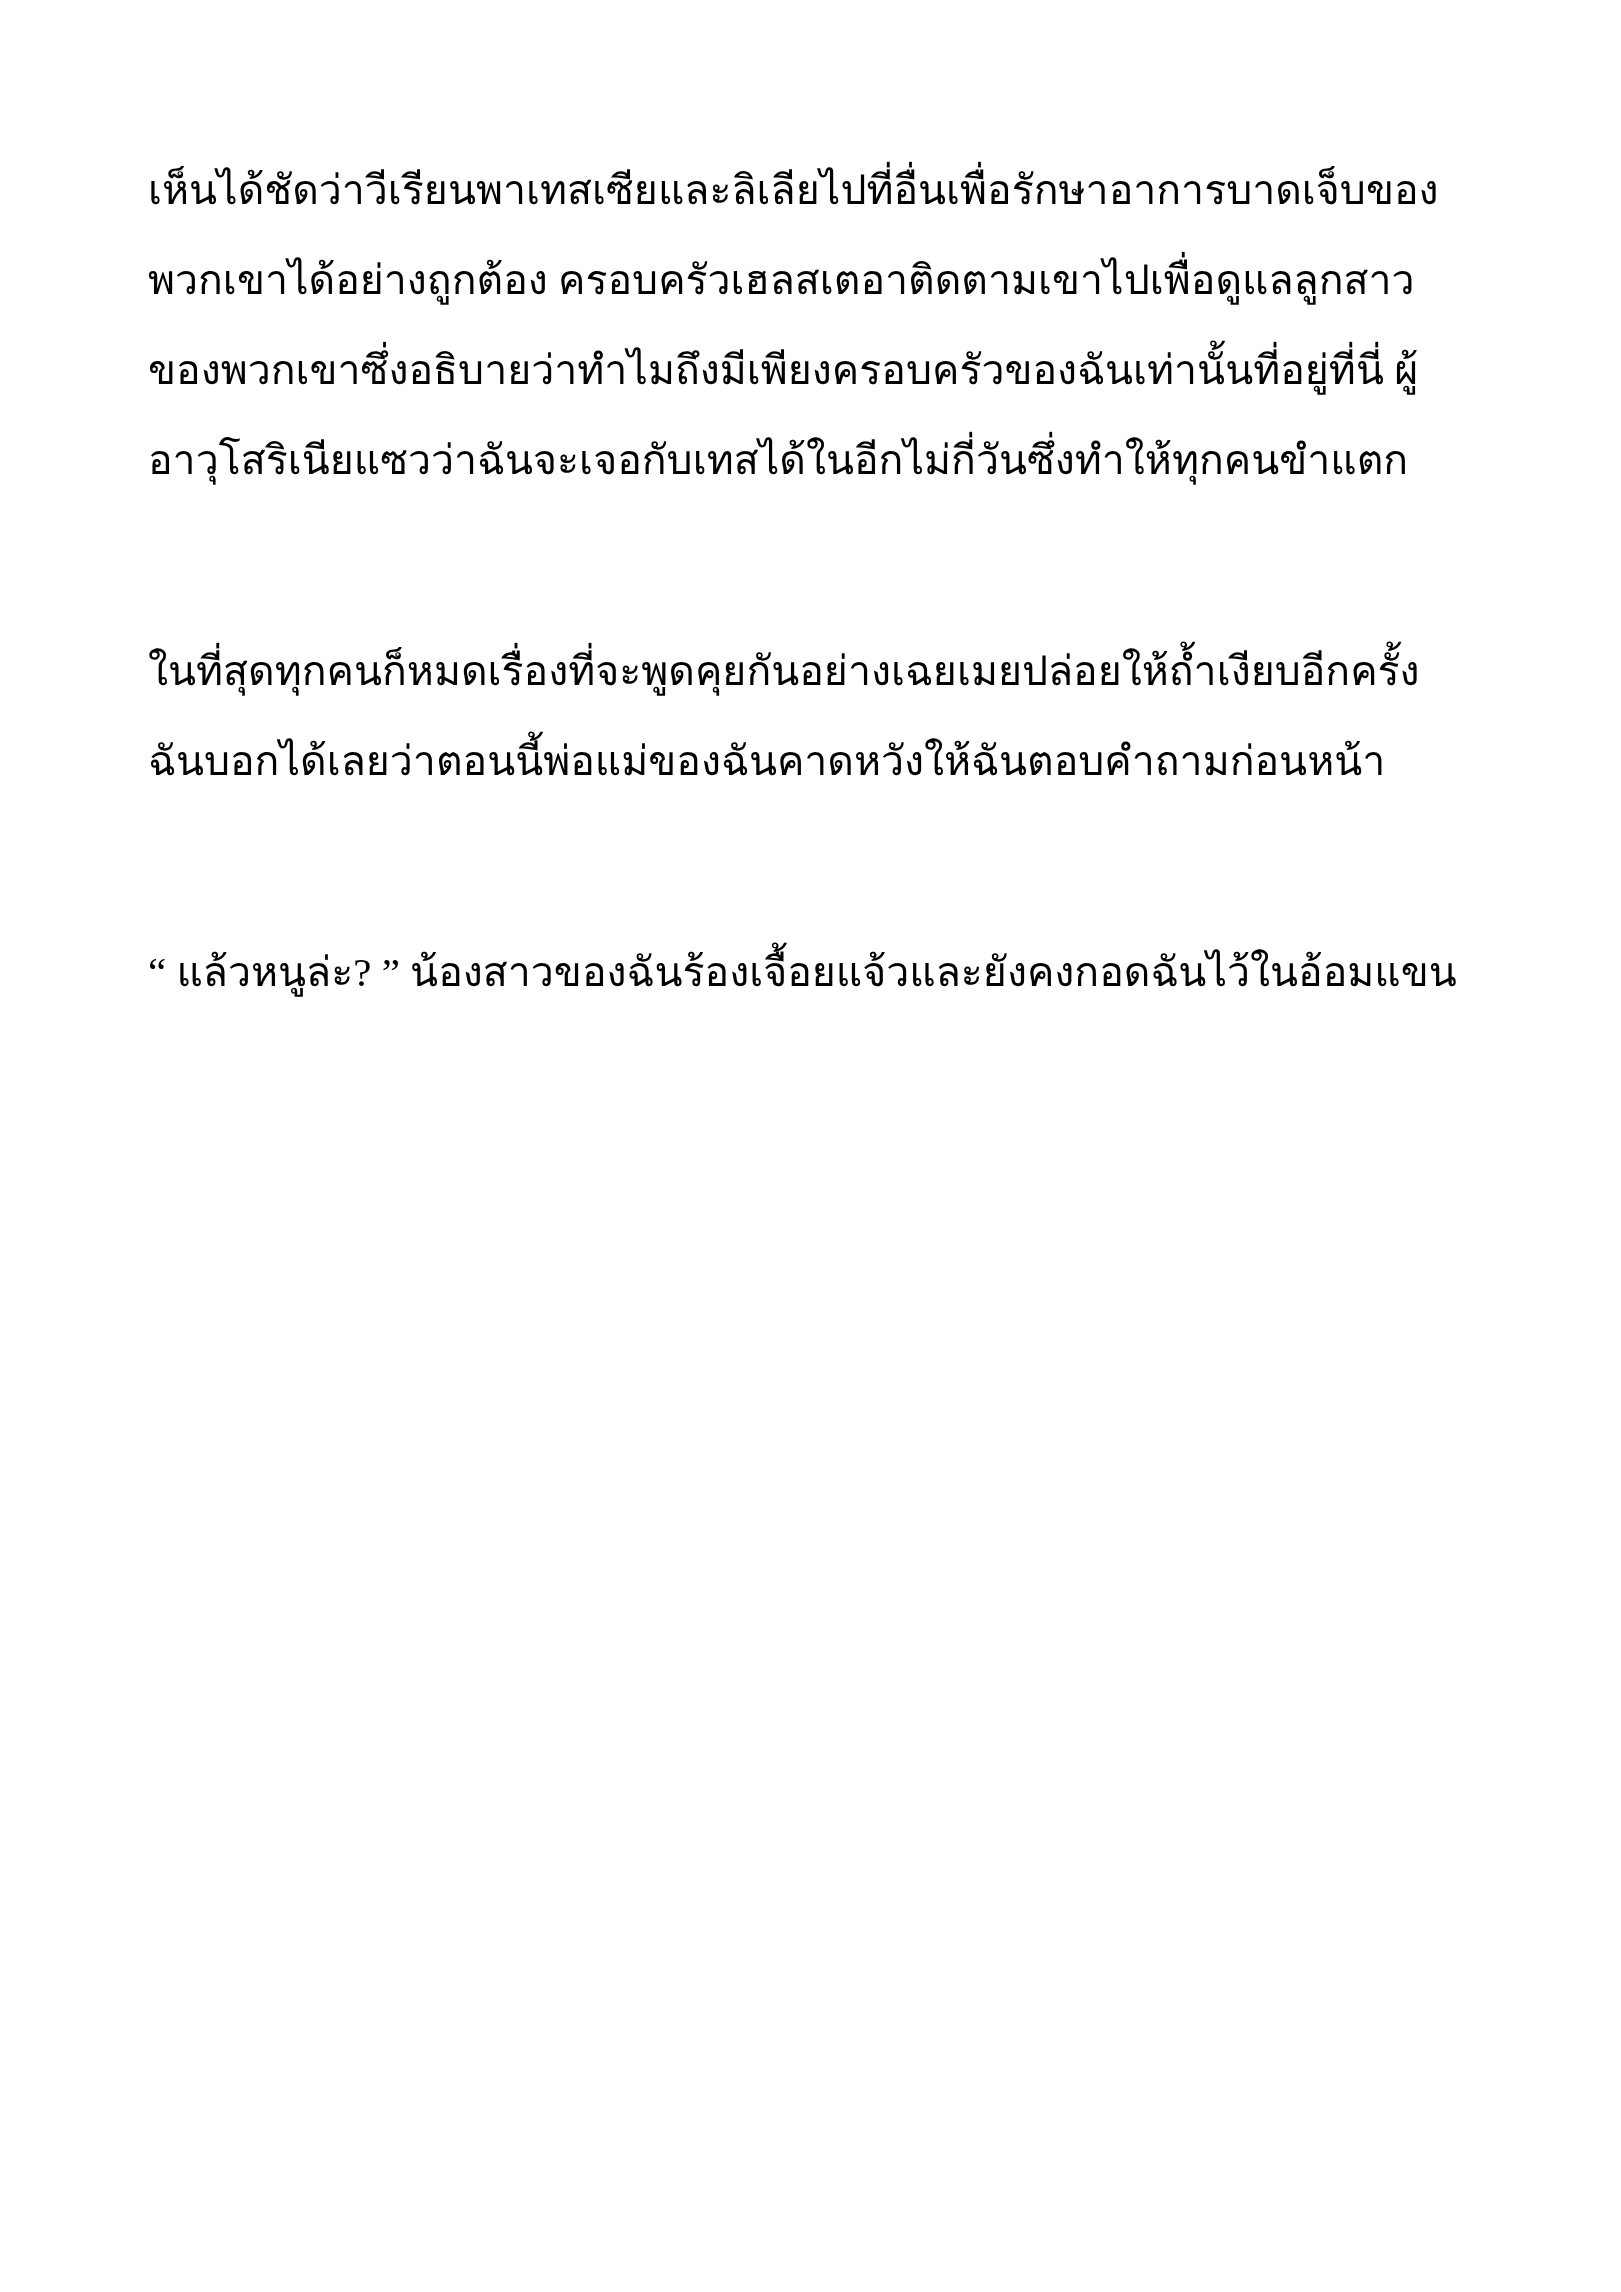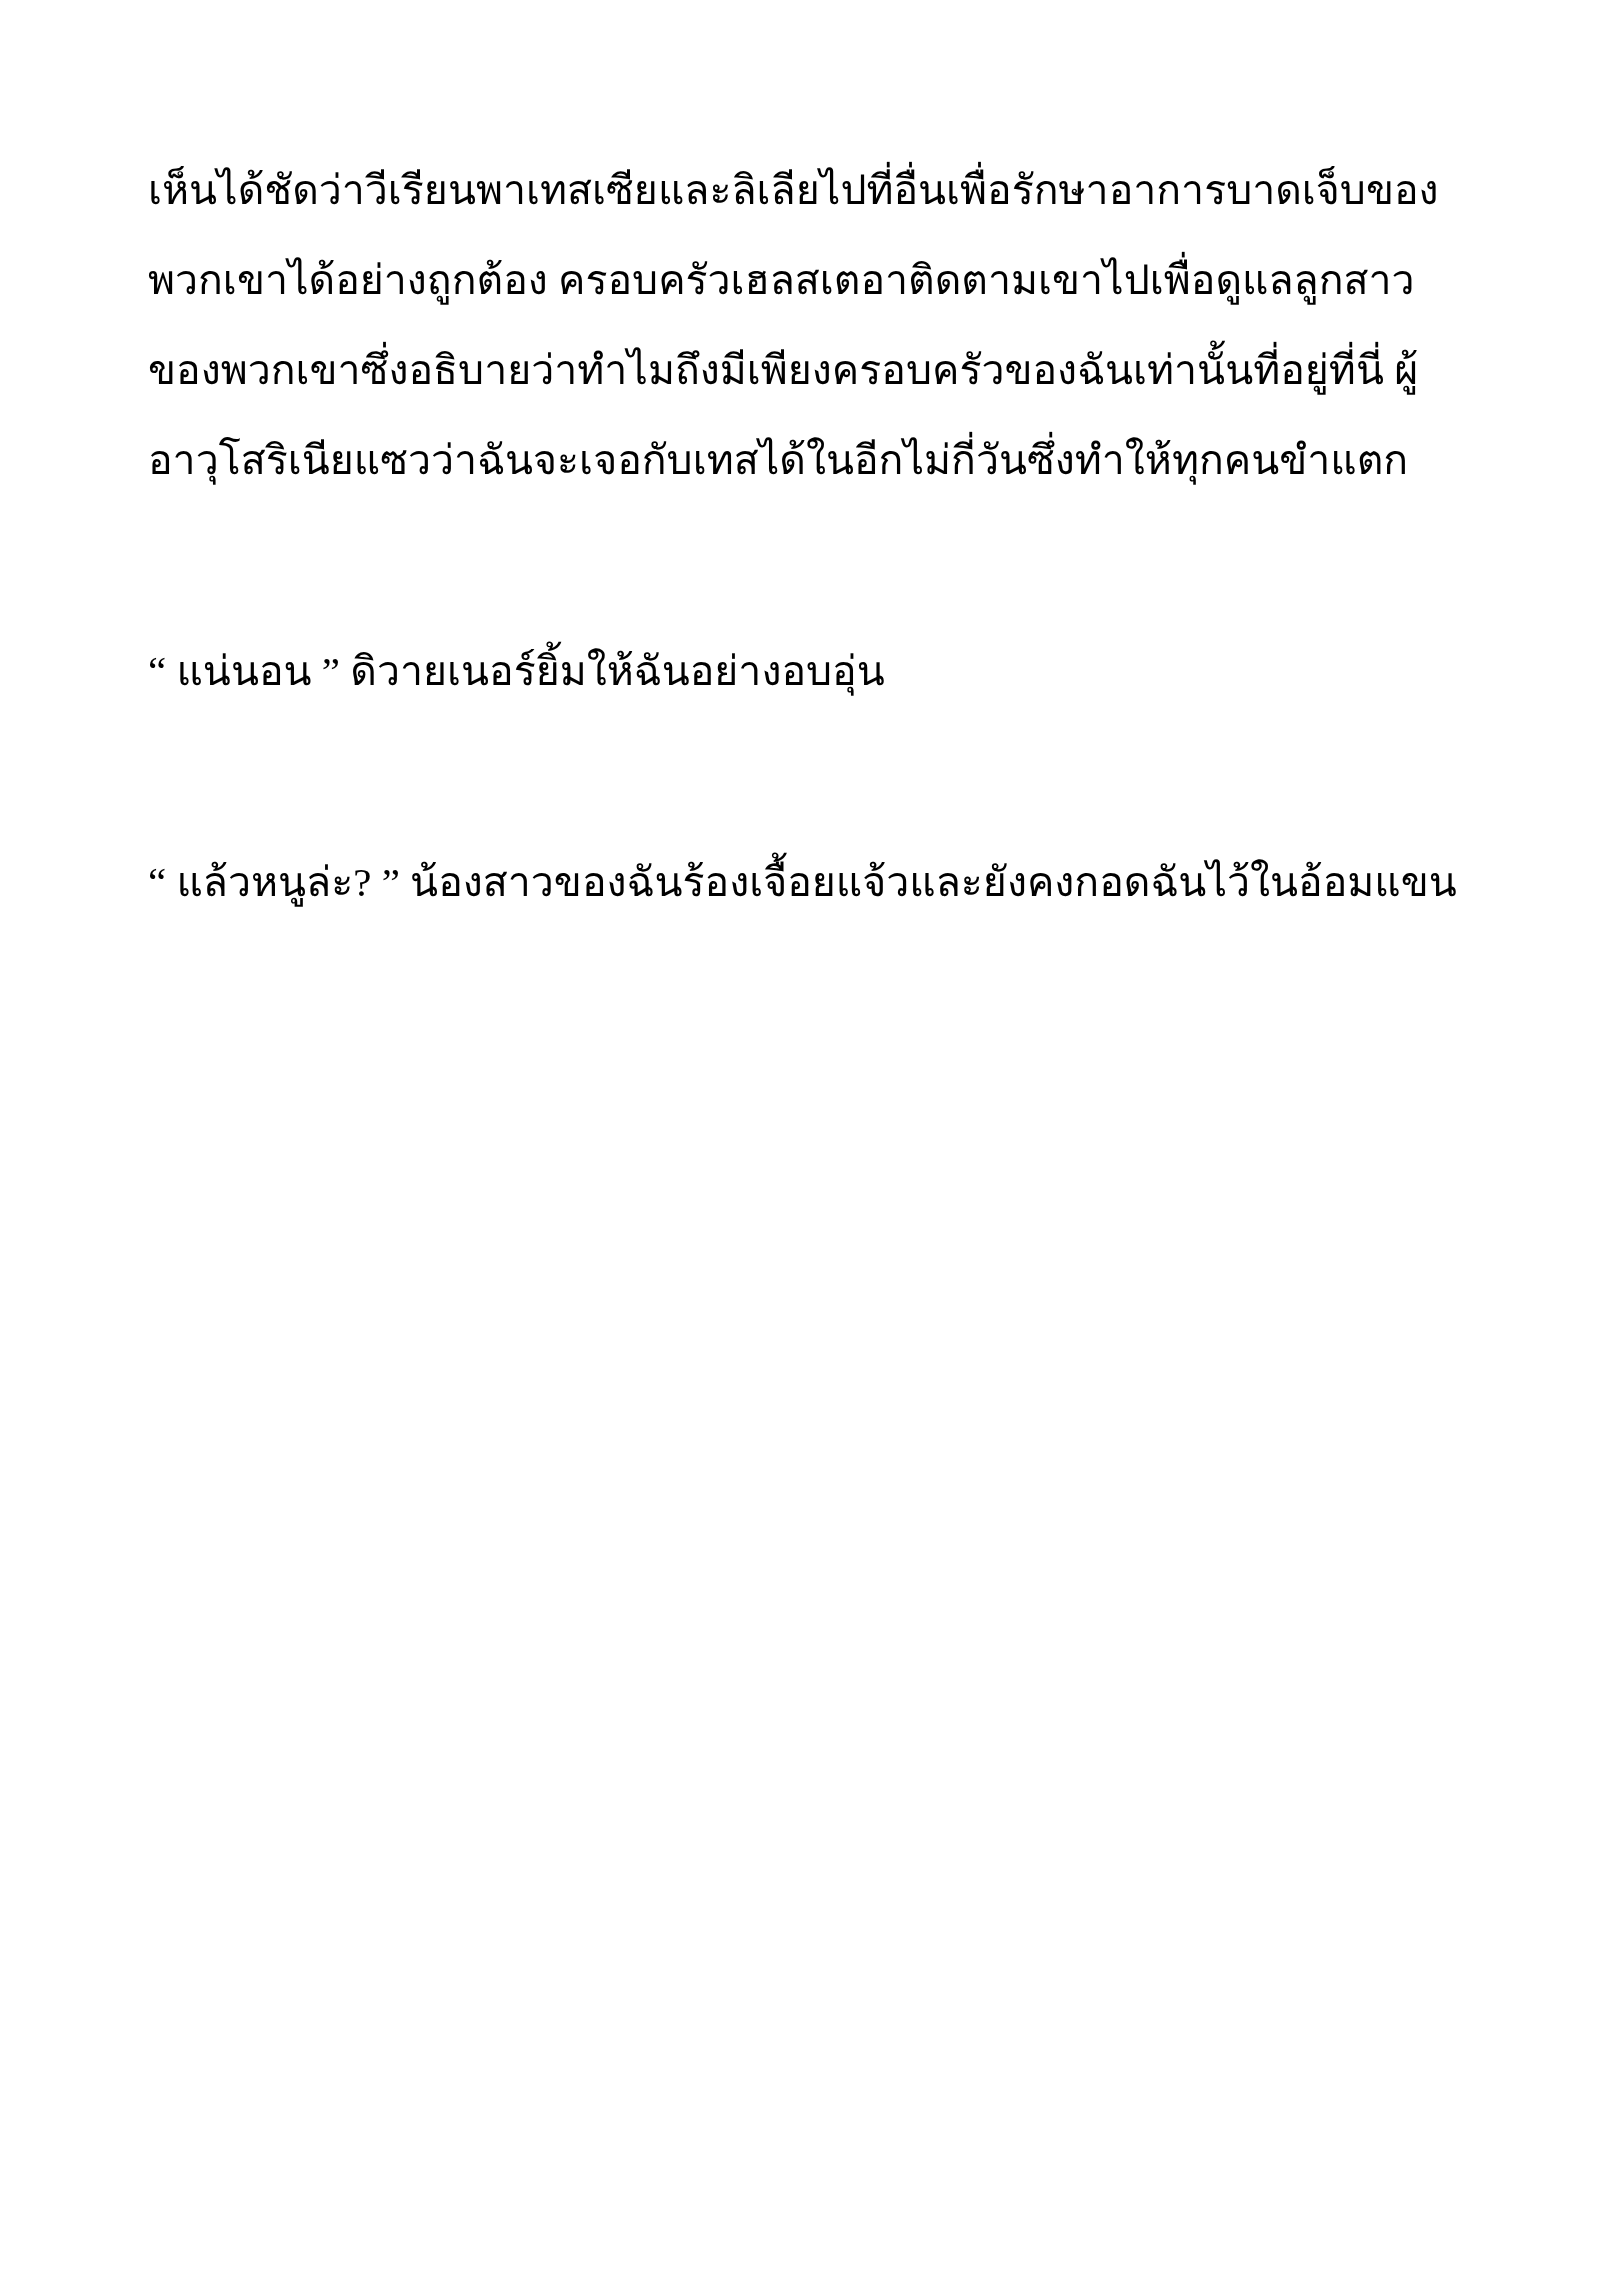--- a/index.html
+++ b/index.html
@@ -28,20 +28,20 @@
     white-space: normal;
     color: #000000;
   }
 </style>
 </head>
 <body>
 
 <div class="page">
   <p class="doc-paragraph">เห็นได้ชัดว่าวีเรียนพาเทสเซียและลิเลียไปที่อื่นเพื่อรักษาอาการบาดเจ็บของพวกเขาได้อย่างถูกต้อง ครอบครัวเฮลสเตอาติดตามเขาไปเพื่อดูแลลูกสาวของพวกเขาซึ่งอธิบายว่าทำไมถึงมีเพียงครอบครัวของฉันเท่านั้นที่อยู่ที่นี่ ผู้อาวุโสริเนียแซวว่าฉันจะเจอกับเทสได้ในอีกไม่กี่วันซึ่งทำให้ทุกคนขำแตก</p>
 
+  <p class="doc-paragraph">ในที่สุดทุกคนก็หมดเรื่องที่จะพูดคุยกันอย่างเฉยเมยปล่อยให้ถ้ำเงียบอีกครั้ง ฉันบอกได้เลยว่าตอนนี้พ่อแม่ของฉันคาดหวังให้ฉันตอบคำถามก่อนหน้า</p>
 
 
 
-  <p class="doc-paragraph">“ แน่นอน ” ดิวายเนอร์ยิ้มให้ฉันอย่างอบอุ่น</p>
 
   <p class="doc-paragraph">“ แล้วหนูล่ะ? ” น้องสาวของฉันร้องเจื้อยแจ้วและยังคงกอดฉันไว้ในอ้อมแขน</p>
 </div>
 
 
 </body></html>

